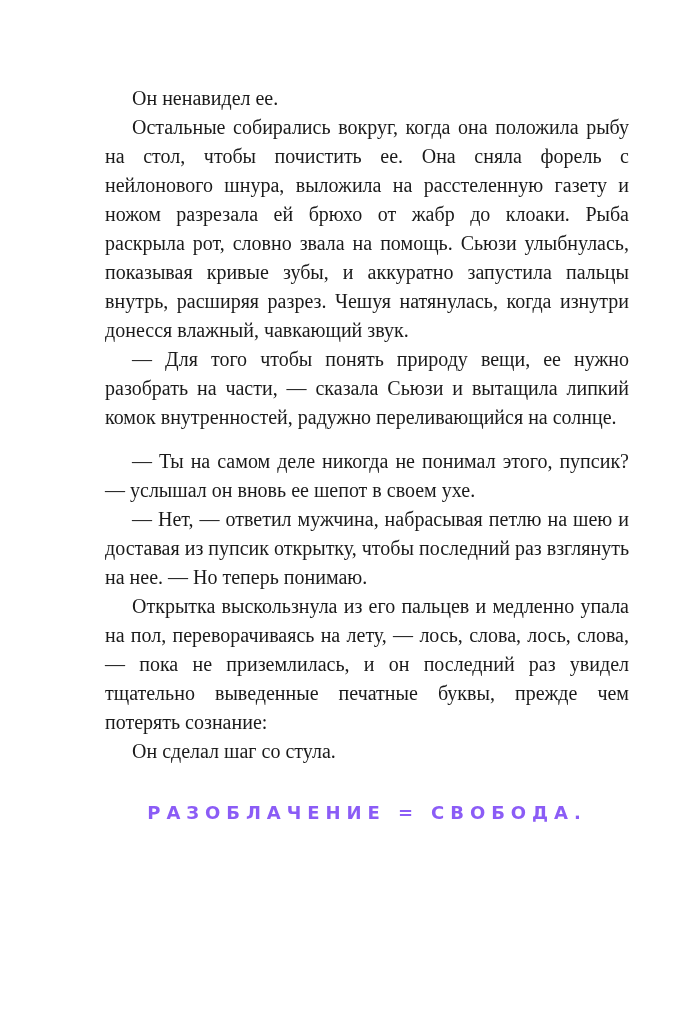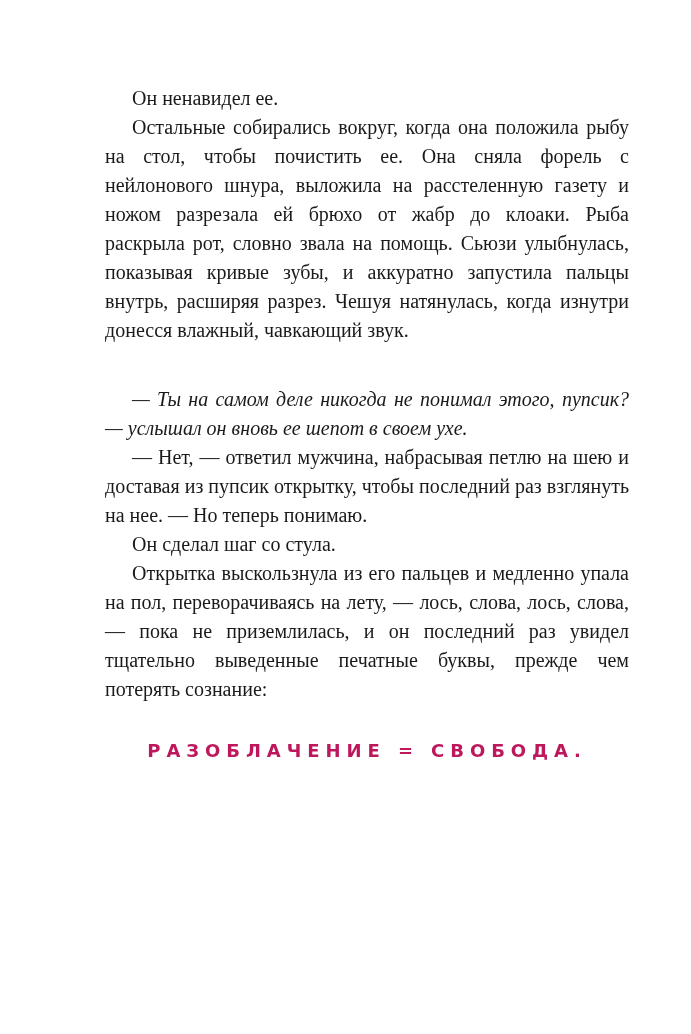--- a/index.html
+++ b/index.html
@@ -24,39 +24,39 @@
     color: #1a1a1a;
   }
   .para {
     margin: 0;
     text-indent: 27px;
     text-align: justify;
     hyphens: auto;
     -webkit-hyphens: auto;
   }
   .section-start {
-    margin-top: 40px;
-    font-style: italic;
+    margin-top: 15px;
   }
   .postcard {
     margin: 32px 0 0 0;
     text-align: center;
     text-indent: 0;
     font-family: "DejaVu Sans", "Liberation Sans", sans-serif;
     font-weight: 600;
     font-size: 18px;
     letter-spacing: 0.33em;
-    color: #be185d;
+    color: #8b5cf6;
     white-space: nowrap;
   }
 </style>
 </head>
 <body>
 
 <main class="book-page">
   <p class="para">Он ненавидел ее.</p>
   <p class="para">Остальные собирались вокруг, когда она положила рыбу на стол, чтобы почистить ее. Она сняла форель с нейлонового шнура, выложила на расстеленную газету и ножом разрезала ей брюхо от жабр до клоаки. Рыба раскрыла рот, словно звала на помощь. Сьюзи улыбнулась, показывая кривые зубы, и аккуратно запустила пальцы внутрь, расширяя разрез. Чешуя натянулась, когда изнутри донесся влажный, чавкающий звук.</p>
+  <p class="para">— Для того чтобы понять природу вещи, ее нужно разобрать на части, — сказала Сьюзи и вытащила липкий комок внутренностей, радужно переливающийся на солнце.</p>
   <p class="para section-start">— Ты на самом деле никогда не понимал этого, пупсик? — услышал он вновь ее шепот в своем ухе.</p>
   <p class="para">— Нет, — ответил мужчина, набрасывая петлю на шею и доставая из пупсик открытку, чтобы последний раз взглянуть на нее. — Но теперь понимаю.</p>
+  <p class="para">Открытка выскользнула из его пальцев и медленно упала на пол, переворачиваясь на лету, — лось, слова, лось, слова, — пока не приземлилась, и он последний раз увидел тщательно выведенные печатные буквы, прежде чем потерять сознание:</p>
   <p class="para">Он сделал шаг со стула.</p>
-  <p class="para">Открытка выскользнула из его пальцев и медленно упала на пол, переворачиваясь на лету, — лось, слова, лось, слова, — пока не приземлилась, и он последний раз увидел тщательно выведенные печатные буквы, прежде чем потерять сознание:</p>
   <p class="postcard">РАЗОБЛАЧЕНИЕ = СВОБОДА.</p>
 </main>
 
 </body></html>

